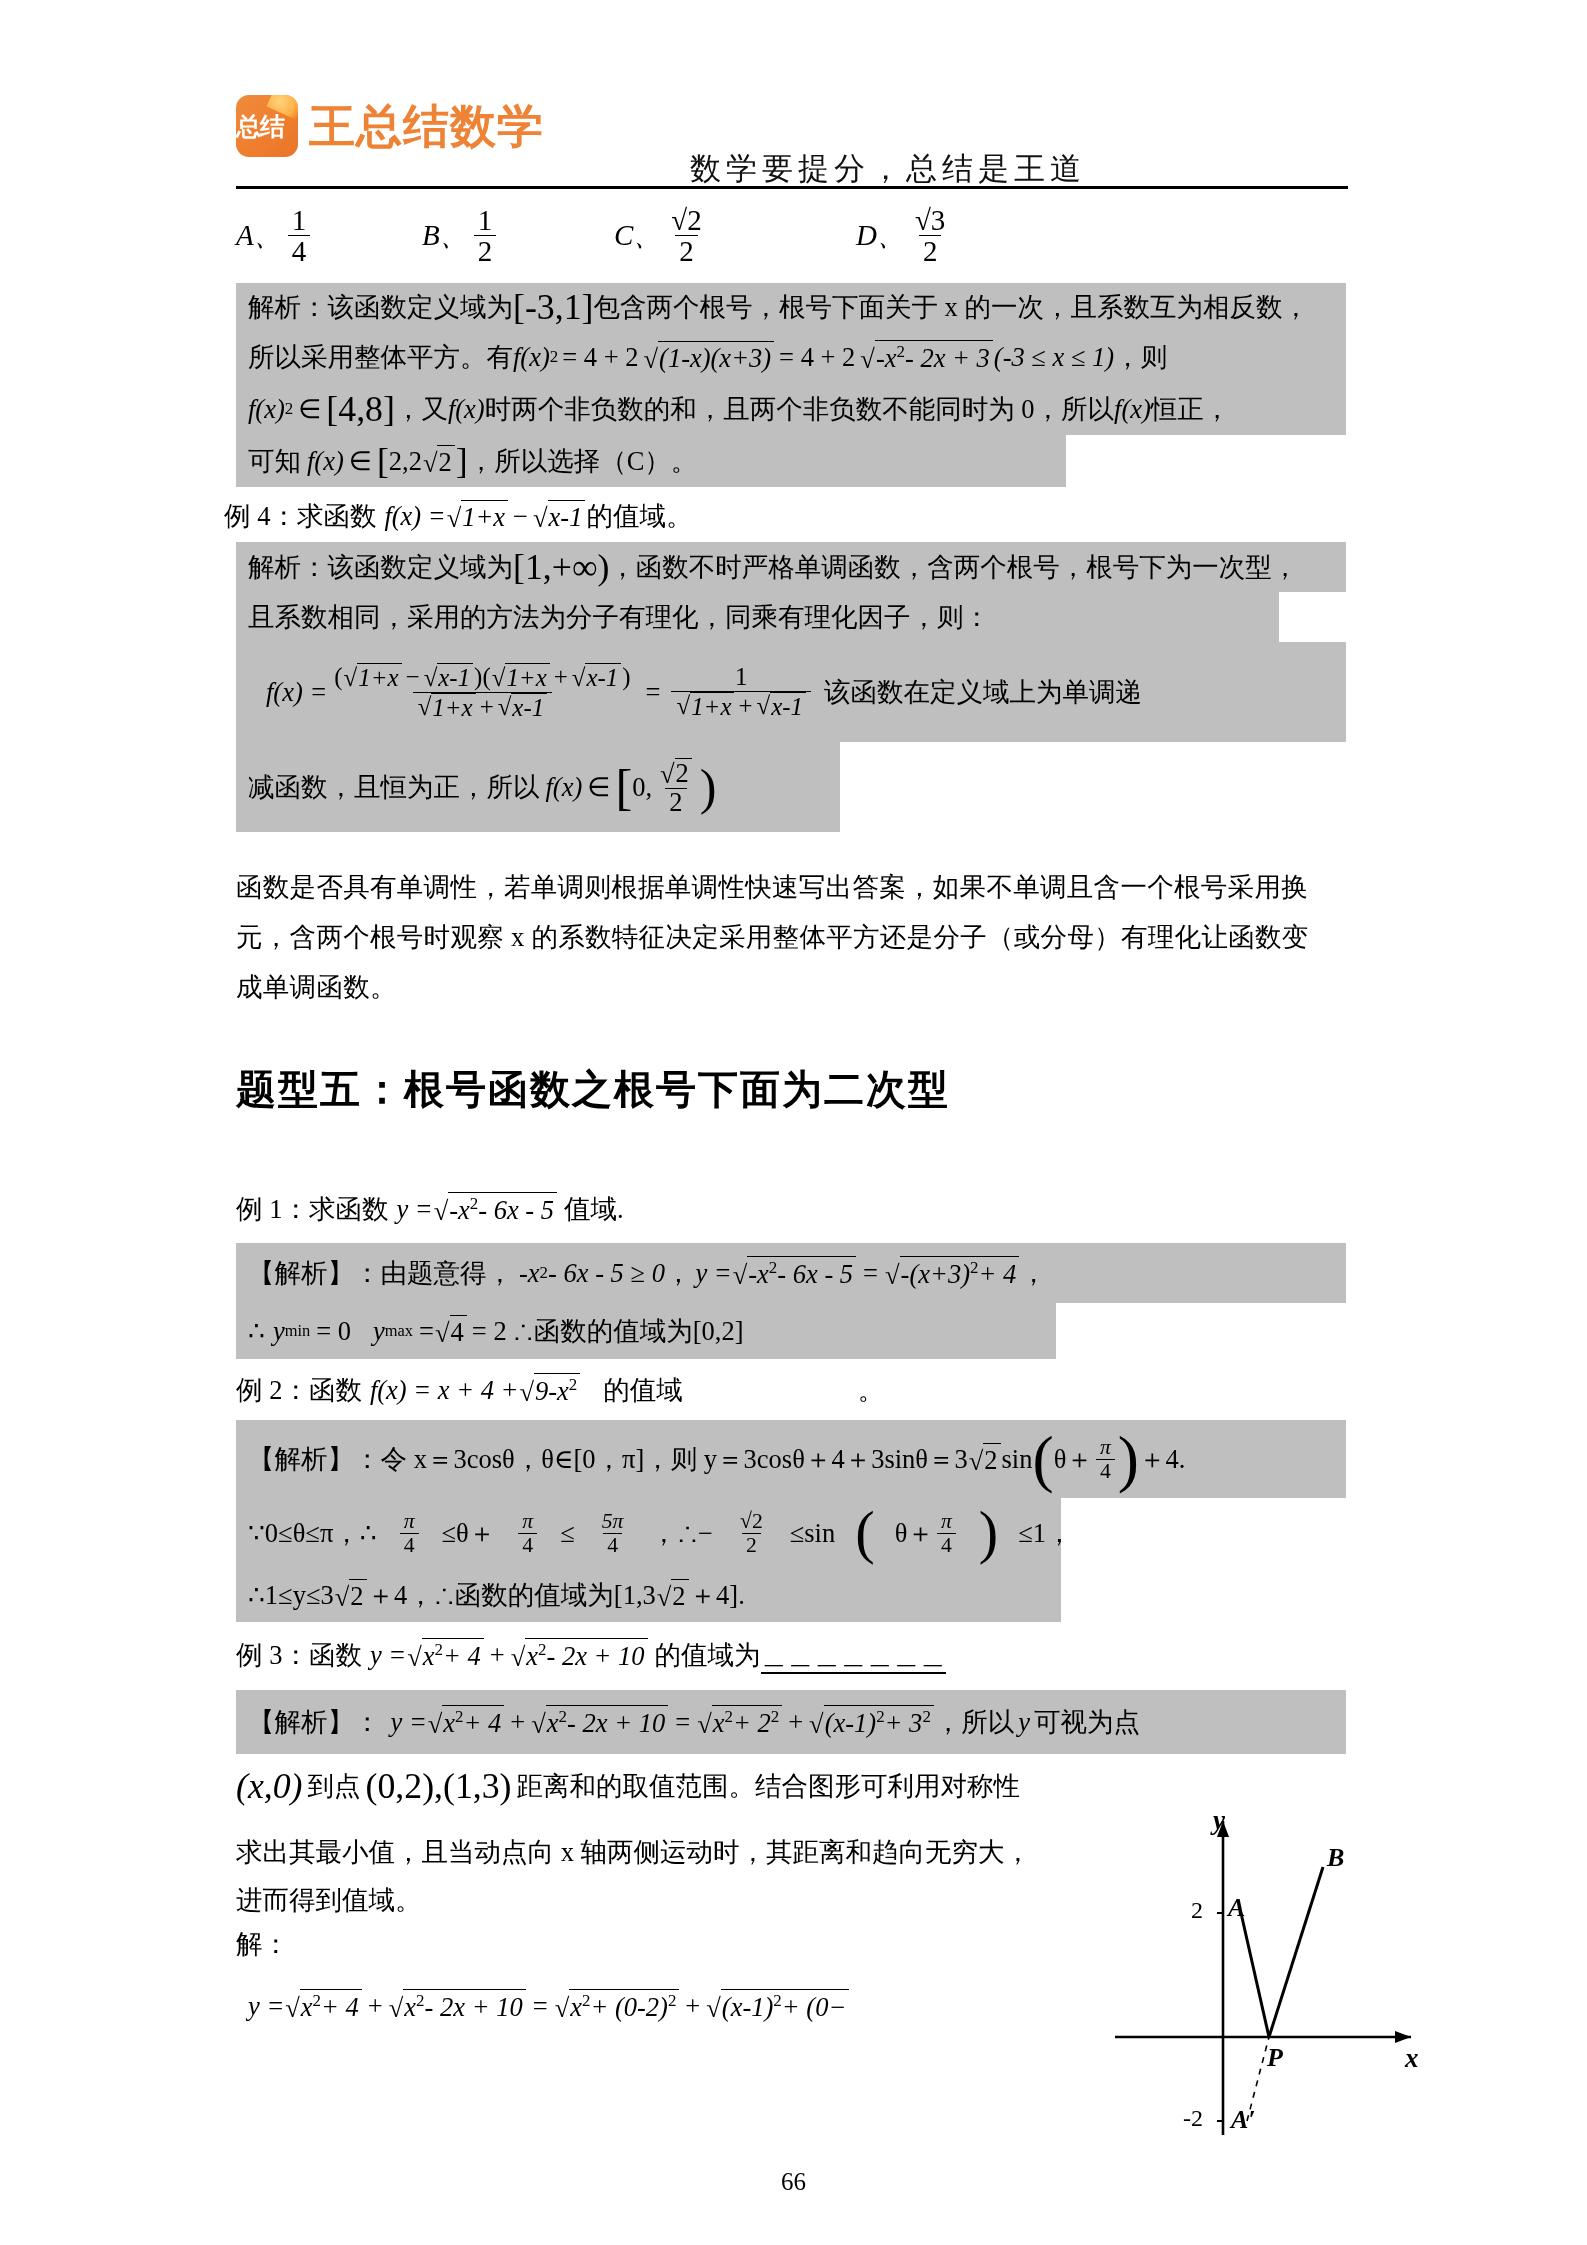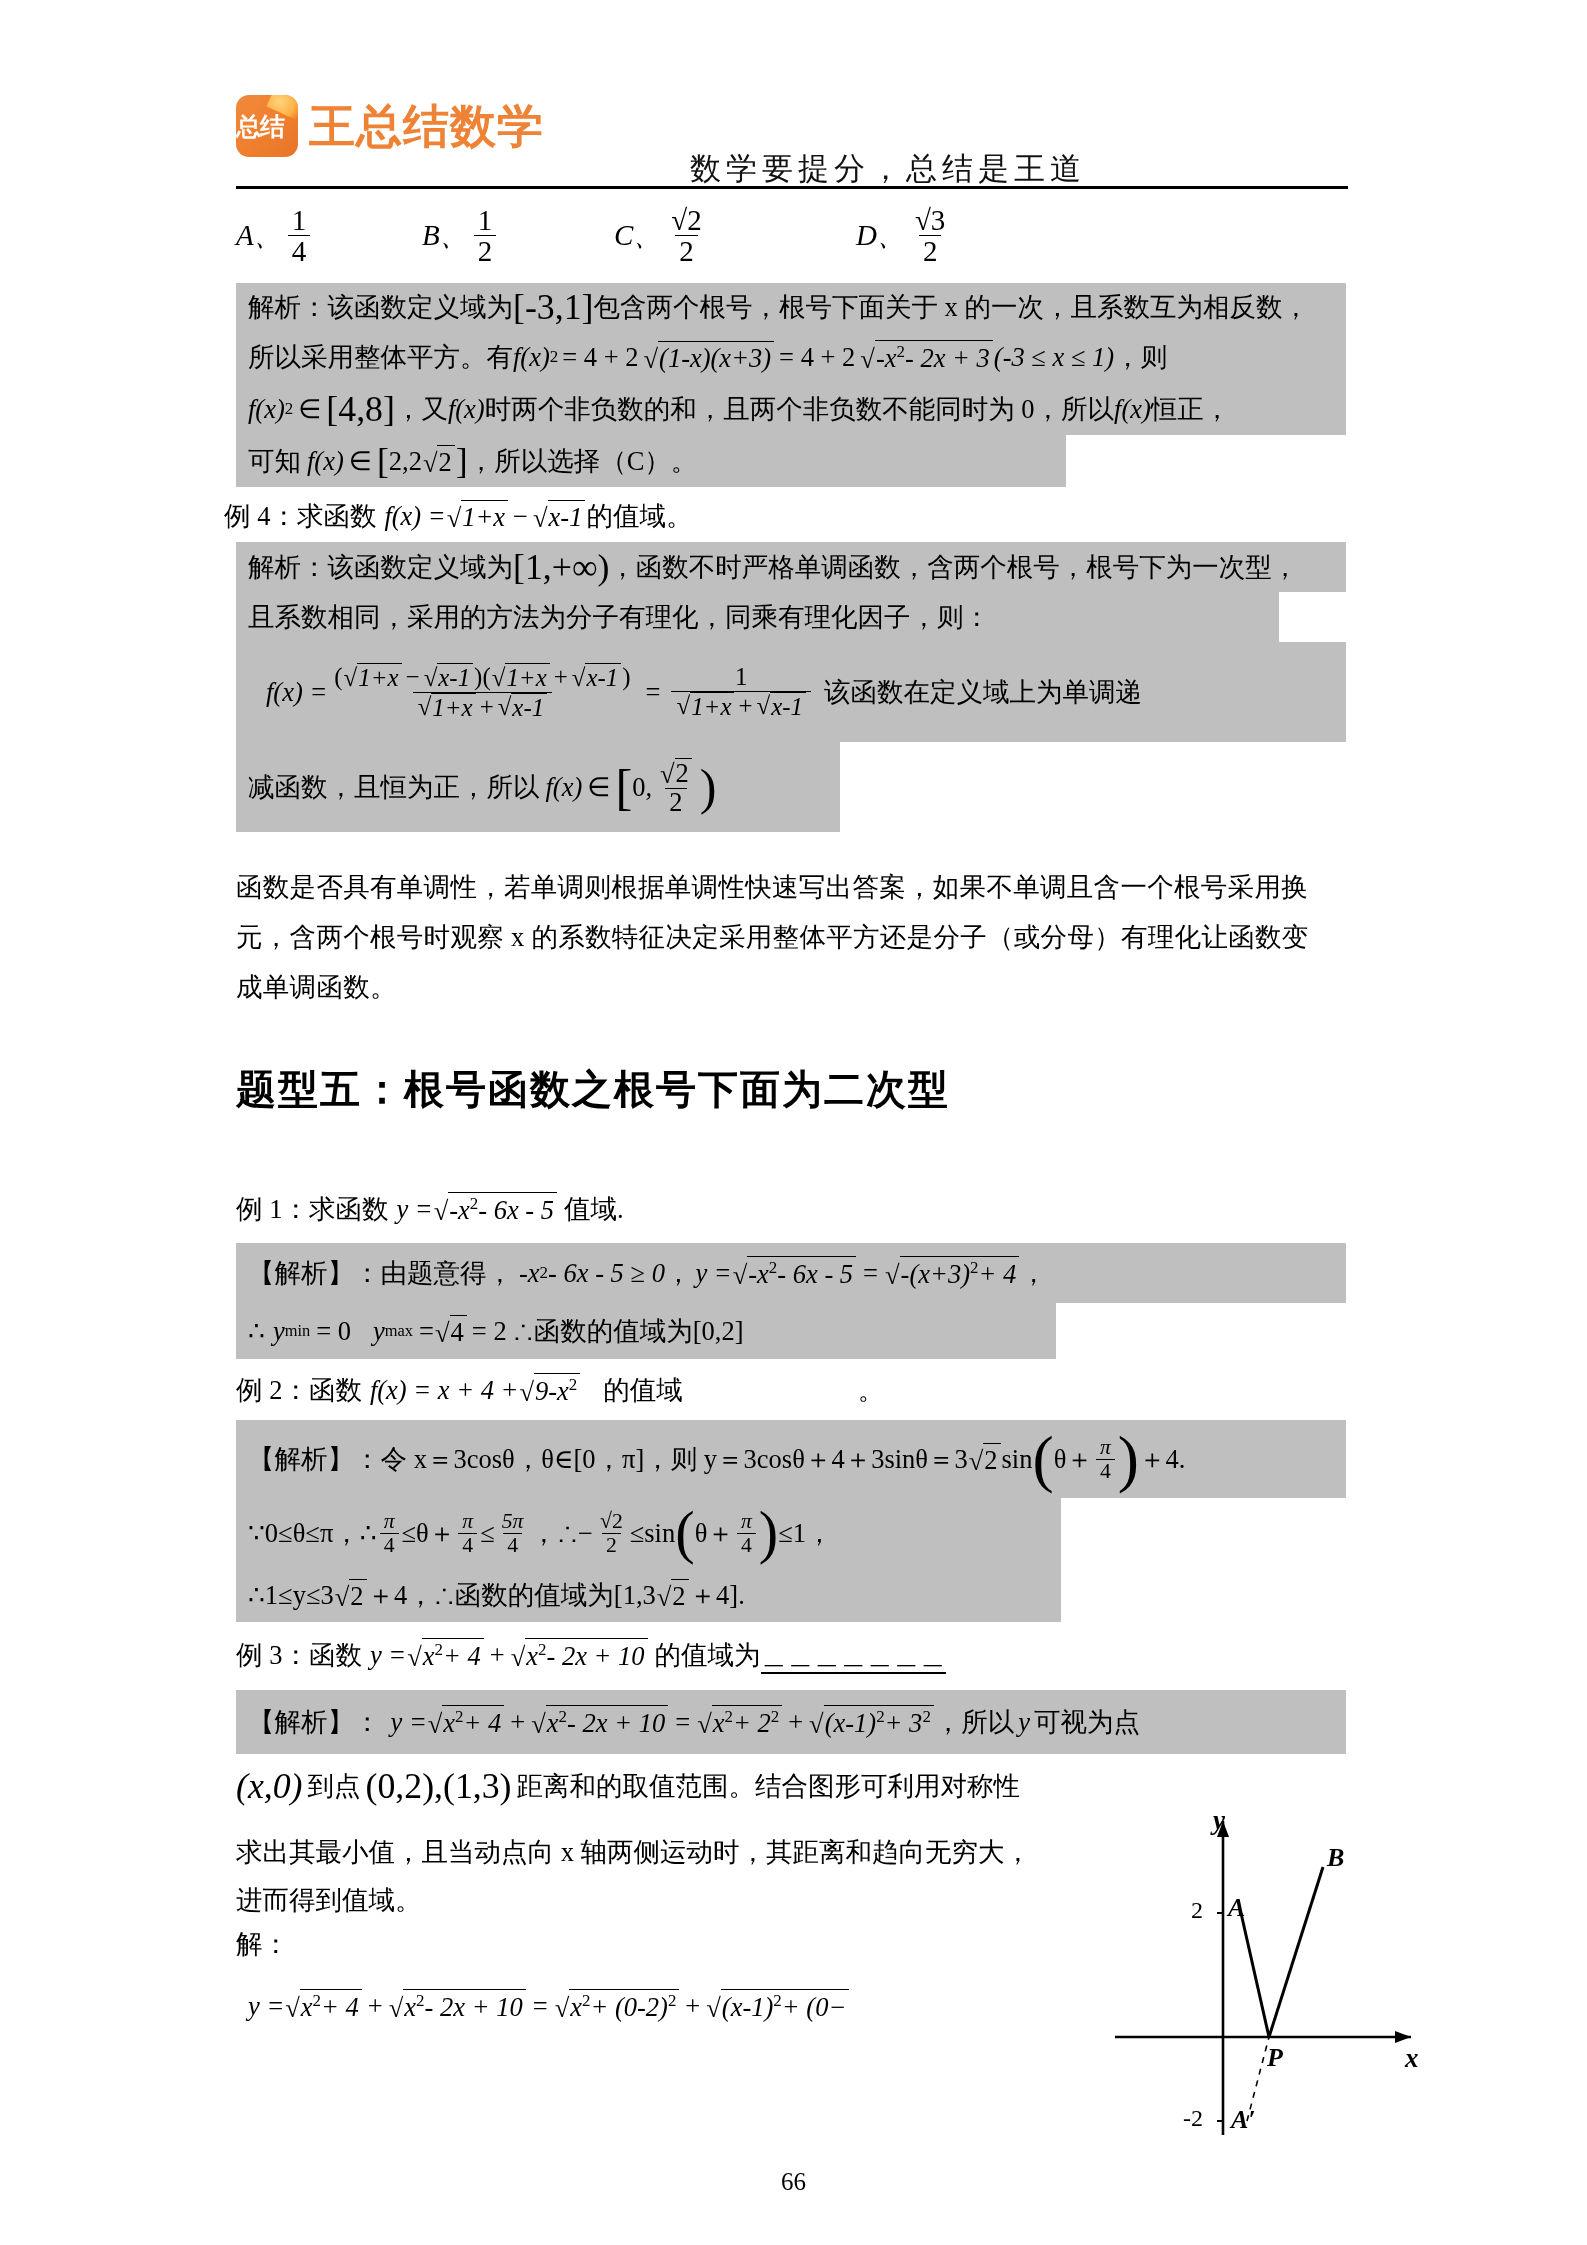--- a/index.html
+++ b/index.html
@@ -472,21 +472,21 @@
       <span class="cn">θ＋</span>
       <span class="frac small">
           <span class="num mi">π</span>
           <span class="den mn">4</span>
         </span>
     </span>
     <span style="font-size:2.4em;font-weight:200;line-height:0.6">)</span>
     <span class="cn">＋4.</span>
   </div>
 
-  <div class="hlline" style="left:236px;top:1498px;width:825px;height:70px;">
+  <div class="hlline" style="left:236px;top:1498px;width:825px;height:70px;gap:20px;">
     <span class="cn">∵0≤θ≤π，∴</span>
     <span class="frac small">
         <span class="num mi">π</span>
         <span class="den mn">4</span>
       </span>
     <span class="cn">≤θ＋</span>
     <span class="frac small">
         <span class="num mi">π</span>
         <span class="den mn">4</span>
       </span>

